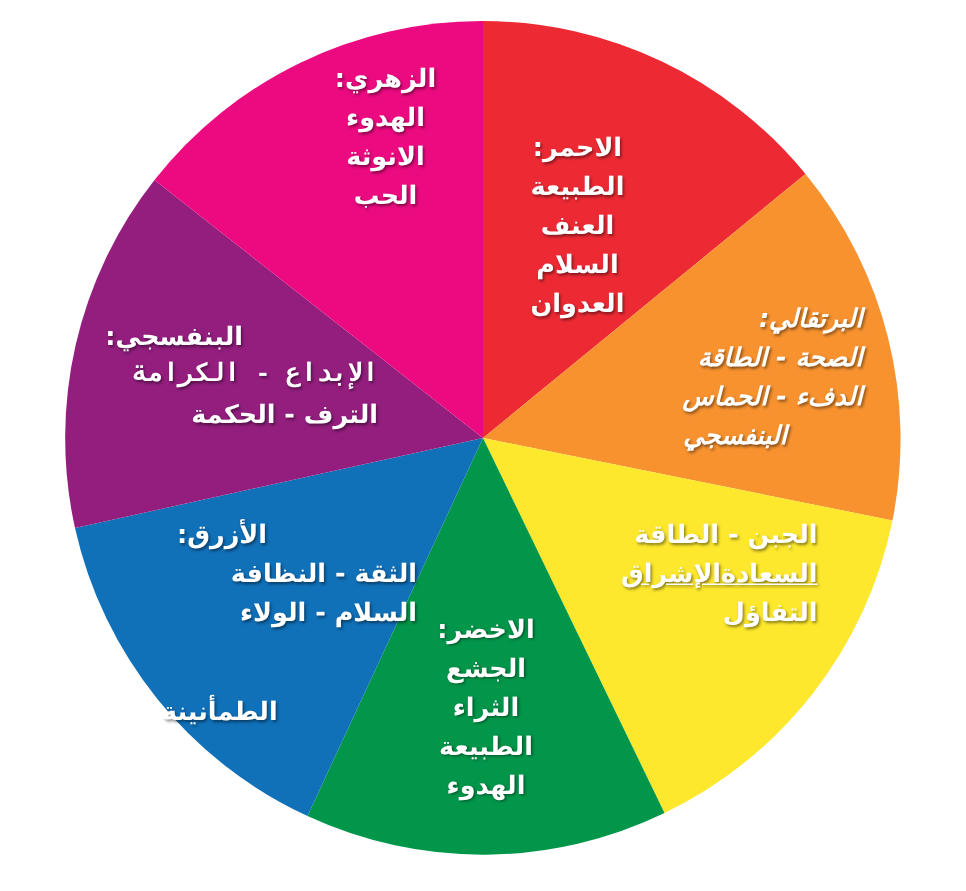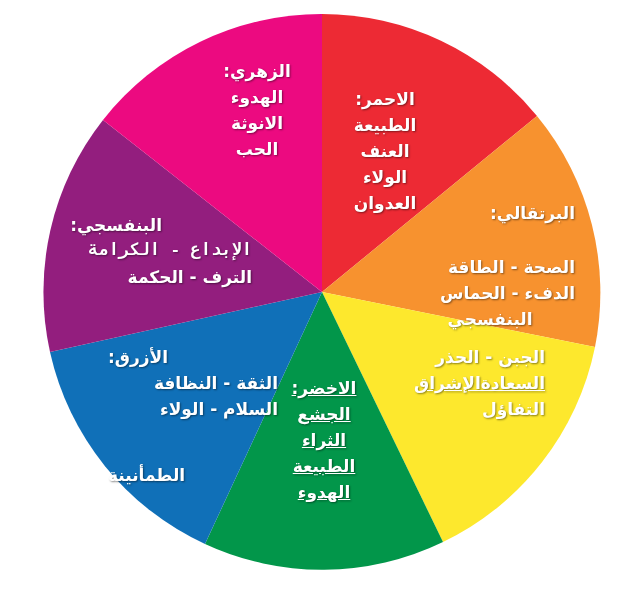--- a/index.html
+++ b/index.html
@@ -30,56 +30,56 @@
   <path d="M322,292 L443,542 A278,278 0 0,1 205,544 Z" fill="#02964a"></path>
   <path d="M322,292 L205,544 A278,278 0 0,1 50,352 Z" fill="#1070b8"></path>
   <path d="M322,292 L50,352 A278,278 0 0,1 103,120 Z" fill="#931e7e"></path>
   <path d="M322,292 L103,120 A278,278 0 0,1 322,14 Z" fill="#ec0a80"></path>
 </svg>
 
 <div class="label" style="left:340px; top:54px; width:90px;margin-top:32px;">
   <span class="head">الاحمر:</span>
   <span class="line">الطبيعة</span>
   <span class="line">العنف</span>
-  <span class="line">الولاء</span>
+  <span class="line">السلام</span>
   <span class="line">العدوان</span>
 </div>
 
-<div class="label" style="left:405px; top:200px; width:170px;">
+<div class="label" style="left:405px; top:200px; width:170px;font-style:italic;">
   <span class="head" style="text-align:right;">البرتقالي:</span>
-  <span class="line" style="text-align:right;margin-top:28px;">الصحة - الطاقة</span>
+  <span class="line" style="text-align:right;">الصحة - الطاقة</span>
   <span class="line" style="text-align:right;">الدفء - الحماس</span>
   <span class="line">البنفسجي</span>
 </div>
 
 <div class="label" style="left:395px; top:344px; width:150px;">
-  <span class="line" style="text-align:right;">الجبن - الحذر</span>
+  <span class="line" style="text-align:right;">الجبن - الطاقة</span>
   <span class="line" style="text-align:right;text-decoration:underline;">السعادةالإشراق</span>
   <span class="line" style="text-align:right;">التفاؤل</span>
 </div>
 
-<div class="label" style="left:276px; top:375px; width:96px;text-decoration:underline;">
+<div class="label" style="left:276px; top:407px; width:96px;">
   <span class="head">الاخضر:</span>
   <span class="line">الجشع</span>
   <span class="line">الثراء</span>
   <span class="line">الطبيعة</span>
   <span class="line">الهدوء</span>
 </div>
 
 <div class="label" style="left:108px; top:344px; width:170px;">
-  <span class="head" style="text-align:left; padding-right:90px;">الأزرق:</span>
+  <span class="head" style="text-align:center; padding-right:90px;">الأزرق:</span>
   <span class="line" style="text-align:right;">الثقة - النظافة</span>
   <span class="line" style="text-align:right;">السلام - الولاء</span>
   <span class="line" style="text-align:left; padding-right:68px;margin-top:40px;">الطمأنينة</span>
 </div>
 
 <div class="label" style="left:62px; top:212px; width:190px;">
   <span class="head" style="text-align:right; padding-right:90px;">البنفسجي:</span>
   <span class="line" style="text-align:right;font-family:Liberation Mono, monospace;">الإبداع - الكرامة</span>
   <span class="line" style="text-align:right;">الترف - الحكمة</span>
 </div>
 
-<div class="label" style="left:214px; top:58px; width:86px;">
+<div class="label" style="left:214px; top:40px; width:86px;">
   <span class="head">الزهري:</span>
   <span class="line">الهدوء</span>
   <span class="line">الانوثة</span>
   <span class="line">الحب</span>
 </div>
 
 </body></html>

